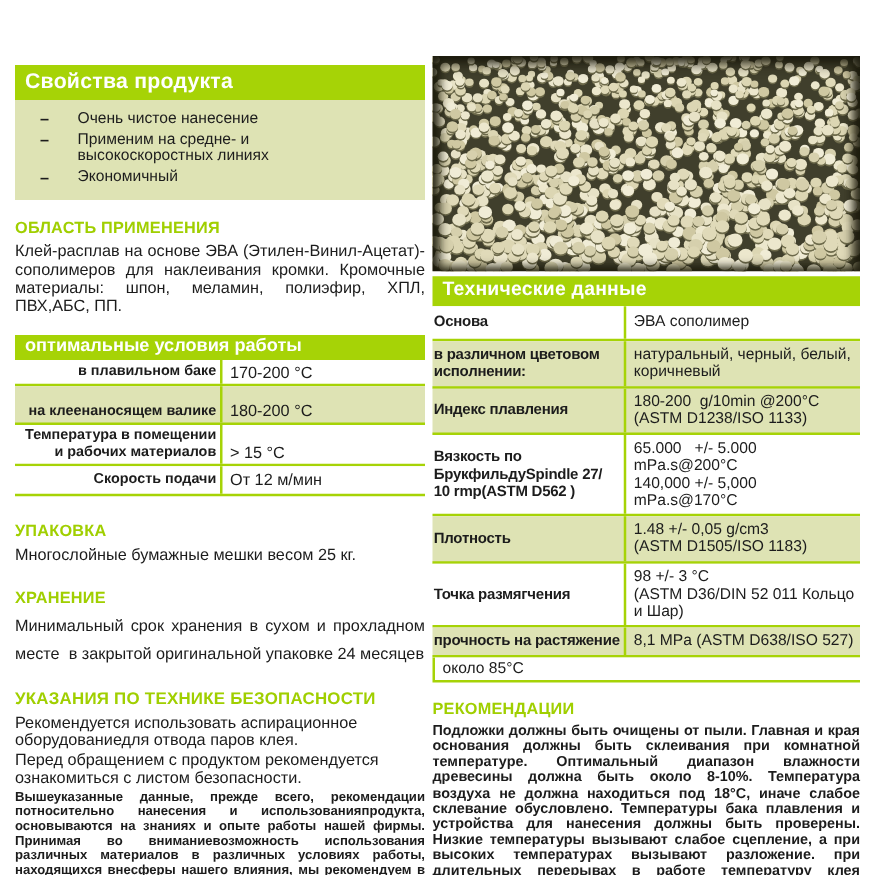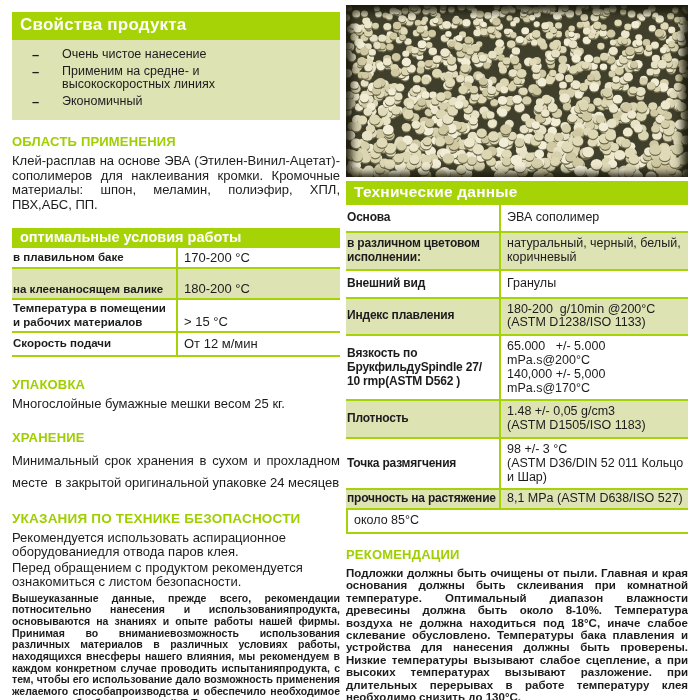--- a/index.html
+++ b/index.html
@@ -1,18 +1,18 @@
 <!DOCTYPE html>
 <html lang="ru"><head>
 <meta charset="utf-8">
 <style>
   html,body{margin:0;padding:0;}
   body{width:700px;height:700px;background:#ffffff;overflow:hidden;
        font-family:"Liberation Sans","DejaVu Sans",sans-serif;color:#1c1c1c;}
-  .page{position:relative;width:700px;height:512px;background:#fff;}
+  .page{position:relative;width:700px;height:512px;background:#fff;margin-top:40px;}
   .col{position:absolute;top:0;}
   .col.left{left:12px;top:12px;width:328px;}
   .col.right{left:346px;top:5px;width:342px;}
 
   .bar{background:#a6d306;color:#ffffff;font-weight:bold;}
   .title-bar{font-size:17px;padding:3px 8px 5px 8px;letter-spacing:.2px;}
   .right .title-bar{font-size:15.5px;padding:2px 8px 4px 8px;}
   .small-bar{font-size:14.5px;padding:1px 8px 3px 8px;}
 
   .features{background:#dee3b4;padding:8px 10px 9px 10px;}
@@ -30,21 +30,21 @@
   .fine2{font-size:11.5px;line-height:12.4px;font-weight:bold;}
 
   .table{margin-top:16px;}
   .trow{display:flex;border-bottom:2px solid #a6d306;background:#fff;}
   .trow.shaded{background:#dee3b4;}
   .tcell{display:flex;flex-direction:column;justify-content:center;}
   .tlabel{font-weight:bold;}
   .tvalue{flex:1;border-left:2px solid #a6d306;}
   .tvalue div{white-space:pre-wrap;}
 
-  #cond-table .tlabel{width:160px;font-size:11.5px;line-height:13.5px;padding:2px 3px 2px 1px;}
+  #cond-table .tlabel{width:160px;font-size:11.5px;line-height:13.5px;padding:2px 3px 2px 1px;text-align:right;}
   #cond-table .tvalue{font-size:13px;line-height:14px;padding:2px 6px;}
   #cond-table .trow{min-height:19px;}
   #cond-table .trow:nth-child(2){min-height:29px;}
   #cond-table .trow:nth-child(2) .tcell{justify-content:flex-end;padding-bottom:2px;}
   #cond-table .trow:nth-child(3) .tvalue{justify-content:flex-end;padding-bottom:2px;}
   #cond-table .trow:nth-child(4){min-height:22px;}
 
   #tech-table{margin-top:0;}
   #tech-table .tlabel{width:150px;font-size:12px;line-height:13.8px;padding:4px 2px 4px 1px;letter-spacing:-.2px;}
   #tech-table .tvalue{font-size:12.5px;line-height:13.8px;padding:4px 2px 4px 6px;}
@@ -2445,26 +2445,20 @@
             <div class="tcell tvalue">
               <div>ЭВА сополимер</div>
             </div>
           </div>
           <div class="trow shaded">
             <div class="tcell tlabel">в различном цветовом исполнении:</div>
             <div class="tcell tvalue">
               <div>натуральный, черный, белый, коричневый</div>
             </div>
           </div>
-          <div class="trow">
-            <div class="tcell tlabel">Внешний вид</div>
-            <div class="tcell tvalue">
-              <div>Гранулы</div>
-            </div>
-          </div>
           <div class="trow shaded">
             <div class="tcell tlabel">Индекс плавления</div>
             <div class="tcell tvalue">
               <div>180-200  g/10min @200°C</div>
               <div>(ASTM D1238/ISO 1133)</div>
             </div>
           </div>
           <div class="trow">
             <div class="tcell tlabel">Вязкость по БрукфильдуSpindle 27/ 10 rmp(ASTM D562 )</div>
             <div class="tcell tvalue">

